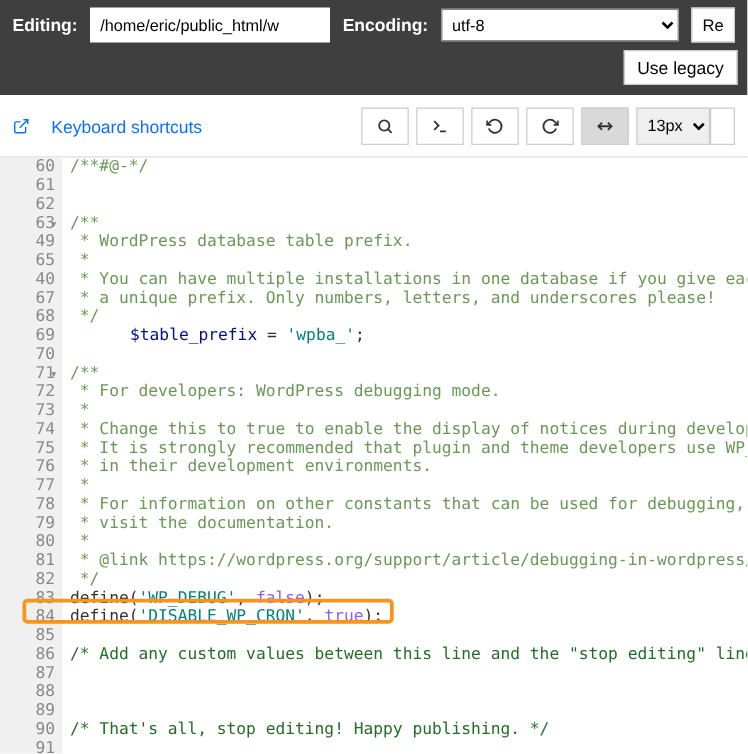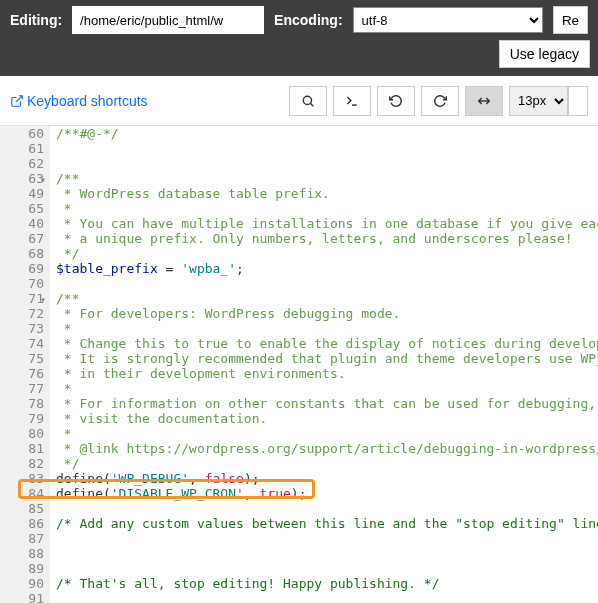--- a/index.html
+++ b/index.html
@@ -5,39 +5,39 @@
 * { box-sizing: border-box; margin: 0; padding: 0; }
 body { font-family: -apple-system, BlinkMacSystemFont, "Segoe UI", sans-serif; font-size: 14px; overflow: hidden; width: 598px; height: 603px; position: relative; }
 .topbar { background: #3f3f3f; padding: 8px 10px; display: flex; align-items: center; gap: 10px; height: 40px; }
 .topbar-label { color: #fff; font-weight: bold; }
 .path-input { background: #fff; border: none; padding: 5px 8px; width: 195px; font-weight: normal; height: 28px; font-size: 13px; }
 .encoding-select { background: #fff; border: 1px solid #888; padding: 3px 4px; width: 258px; height: 26px; font-size: 13px; }
 .re-btn { background: #fff; border: 1px solid #ccc; padding: 4px 8px; height: 28px; }
 .legacy-bar { background: #3f3f3f; padding: 0 8px 8px 0; display: flex; justify-content: flex-end; height: 36px; }
 .legacy-btn { background: #fff; border: 1px solid #ccc; padding: 5px 10px; font-size: 14px; height: 28px; margin-left: 28px; }
 .toolbar { padding: 10px 10px; display: flex; align-items: center; justify-content: space-between; border-bottom: 1px solid #ddd; height: 50px; }
-.kb-link { color: #0d6efd; display: flex; align-items: center; gap: 3px; cursor: pointer; }
+.kb-link { color: #0d6efd; display: flex; align-items: center; gap: 17px; cursor: pointer; }
 .kb-link svg { width: 14px; height: 14px; }
 .toolbar-right { display: flex; align-items: center; gap: 0; }
 .tool-btn { background: #fff; border: 1px solid #ccc; padding: 6px 10px; height: 30px; display: flex; align-items: center; justify-content: center; min-width: 38px; cursor: pointer; }
 .tool-btn.active { background: #d9d9d9; }
 .tool-btn + .tool-btn { margin-left: 6px; }
 .tool-btn svg { width: 14px; height: 14px; }
 .font-select { border: 1px solid #ccc; padding: 4px 4px; height: 30px; margin-left: 6px; font-size: 13px; }
 .editor { display: flex; position: relative; height: calc(100% - 126px); font-family: "Consolas", "Monaco", monospace; font-size: 13px; line-height: 15px; justify-content: flex-end; }
 .gutter { background: #f0f0f0; text-align: right; color: #888; padding: 0 6px 0 3px; user-select: none; flex-shrink: 0; width: 50px; }
 .gutter-line { height: 15px; position: relative; }
 .fold { position: absolute; right: -2px; top: 1px; font-size: 10px; color: #888; }
 .code { flex: 1; padding-left: 6px; white-space: pre; overflow: hidden; }
 .code-line { height: 15px; }
 .c-comment { color: #6a9955; }
 .c-comment2 { color: #236e25; }
-.c-var { color: #001080; }
+.c-var { color: #001080; margin-left: 48px; }
 .c-str-y { color: #008080; }
-.c-bool { color: #be185d; }
+.c-bool { color: #8b5cf6; }
 .c-punct { color: #333; }
 .highlight-box { position: absolute; border: 3px solid #f7941d; border-radius: 4px; pointer-events: none; }
 </style>
 </head>
 <body>
 
 <div class="topbar">
   <span class="topbar-label">Editing:</span>
   <input class="path-input" value="/home/eric/public_html/w" style="">
   <span class="topbar-label">Encoding:</span>

